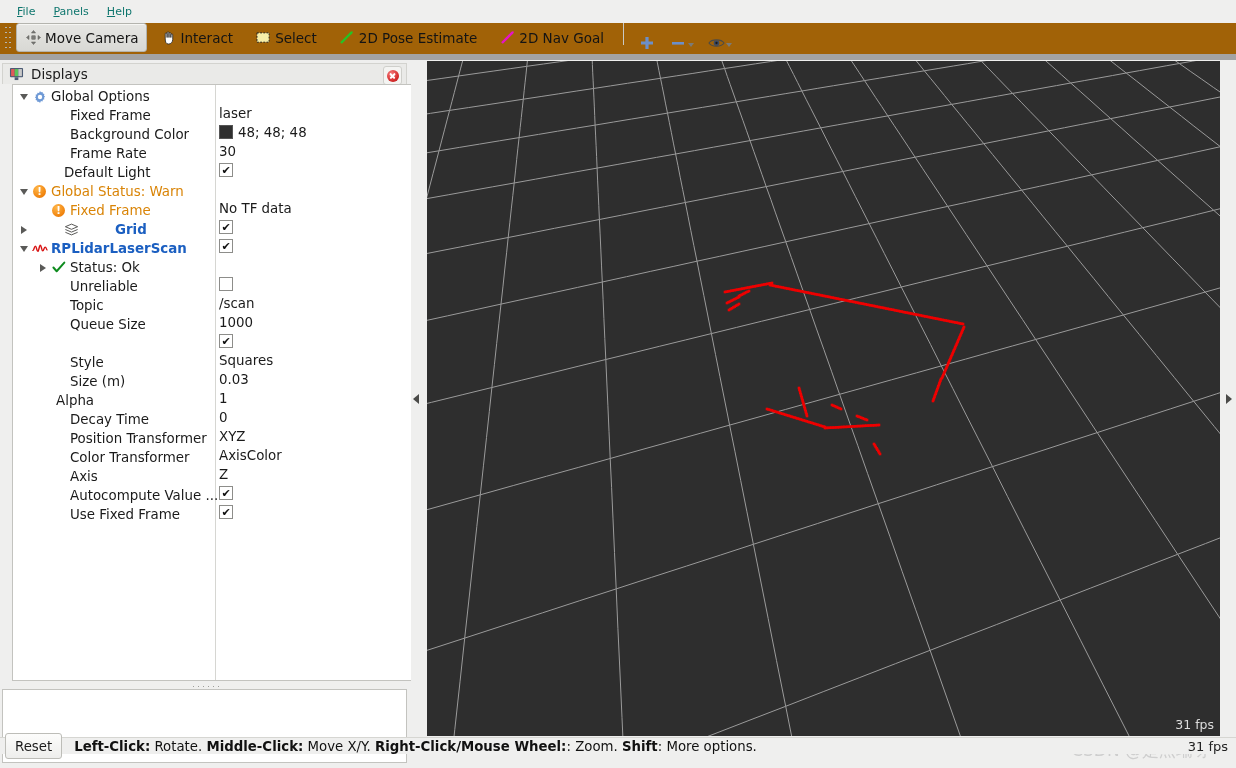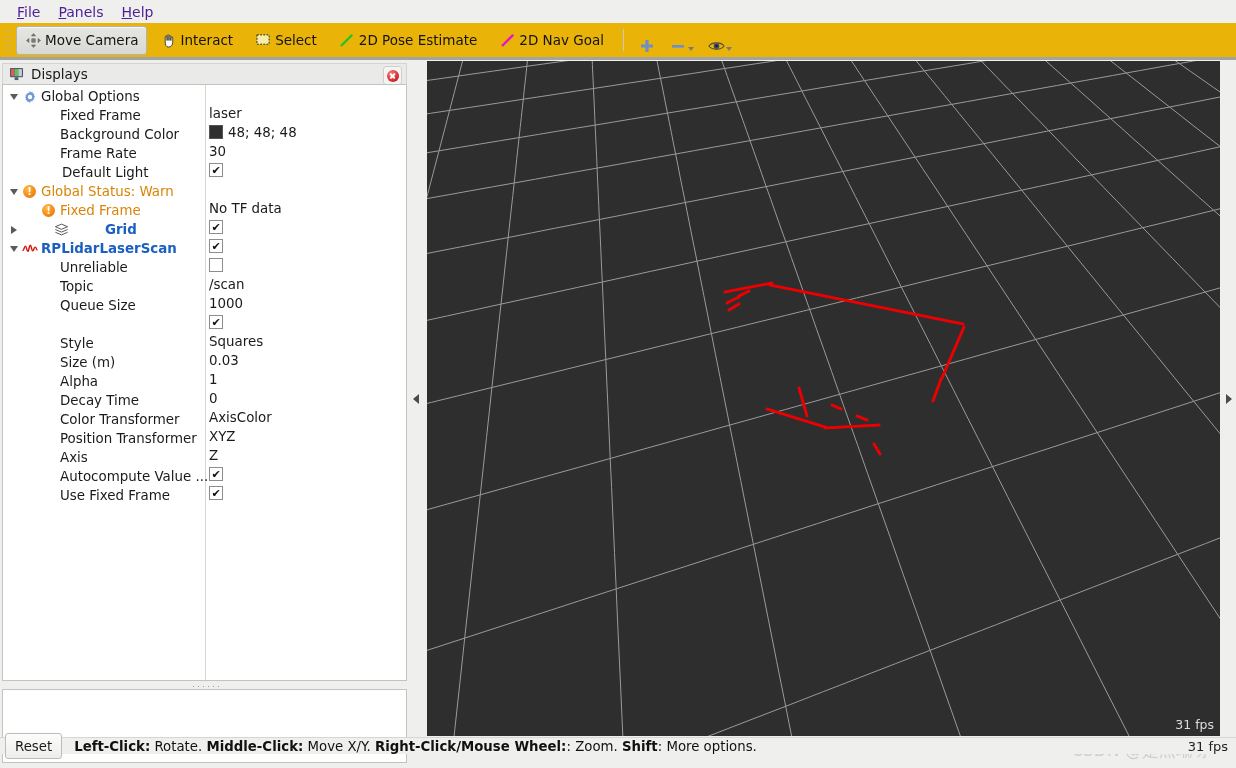--- a/index.html
+++ b/index.html
@@ -15,30 +15,30 @@
   #app { position: relative; width: 1236px; height: 768px; }
 
   
   .menubar {
     position: absolute; left: 0; top: 0; width: 1236px; height: 23px;
     background: #efefee;
     display: flex; align-items: center;
     padding-left: 8px; box-sizing: border-box;
   }
   .menu-item {
-    padding: 2px 9px; font-size: 14px; color: #4c1d95; cursor: default;
+    padding: 2px 9px; font-size: 11px; color: #0f766e; cursor: default;
   }
   .menu-item u { text-decoration: underline; }
 
   
   .toolbar {
     position: absolute; left: 0; top: 23px; width: 1236px; height: 37px;
-    background: #eab308;
-    border-bottom: 3px solid #a3a3a3;
-    display: flex; align-items: center;
+    background: #a16207;
+    border-bottom: 6px solid #a3a3a3;
+    display: flex; align-items: flex-start;
     box-sizing: border-box;
   }
   .tb-grip {
     width: 9px; height: 26px; margin-left: 3px; margin-right: 2px;
     background-image: radial-gradient(#b5b5b0 0.8px, transparent 0.9px);
     background-size: 4px 5px; background-position: 1px 2px;
   }
   .tb-btn {
     display: flex; align-items: center; gap: 3px;
     height: 27px; padding: 0 8px; margin: 0 2px;
@@ -88,21 +88,21 @@
   }
   .close-dot::before, .close-dot::after {
     content: ""; position: absolute; left: 2.5px; top: 5px;
     width: 7px; height: 1.6px; background: #fff; border-radius: 1px;
   }
   .close-dot::before { transform: rotate(45deg); }
   .close-dot::after { transform: rotate(-45deg); }
 
   
   .tree-wrap {
-    position: absolute; left: 2px; top: 23px; width: 405px; height: 597px;
+    position: absolute; left: 12px; top: 23px; width: 405px; height: 597px;
     background: #ffffff; border: 1px solid #c3c3bf; box-sizing: border-box;
     overflow: hidden;
   }
   .col-divider {
     position: absolute; left: 202px; top: 0; width: 1px; height: 100%;
     background: #d6d6d2;
   }
   .trow {
     position: relative; height: 19px; display: flex; align-items: center;
     font-size: 13.4px; white-space: nowrap;
@@ -365,21 +365,21 @@
             <div class="tw-name" style="padding-left: 21px;">
               <span class="arrow-slot"></span>
               <span class="ico"></span>
               <span class="lbl">Frame Rate</span>
             </div>
             <div class="tw-val">
               <span>30</span>
             </div>
           </div>
           <div class="trow">
-            <div class="tw-name" style="padding-left: 23px;">
+            <div class="tw-name" style="padding-left: 15px;">
               <span class="arrow-slot"></span>
               <span class="ico"></span>
               <span class="lbl">Default Light</span>
             </div>
             <div class="tw-val">
               <span class="chk">✔</span>
             </div>
           </div>
           <div class="trow">
             <div class="tw-name" style="padding-left: 2px;">
@@ -435,20 +435,33 @@
                 </svg>
               </span>
               <span class="lbl link">RPLidarLaserScan</span>
             </div>
             <div class="tw-val">
               <span class="chk">✔</span>
             </div>
           </div>
           <div class="trow">
             <div class="tw-name" style="padding-left: 21px;">
+              <span class="arrow-slot">
+                <span class="arrow"></span>
+              </span>
+              <span class="ico">
+                <svg width="14" height="13" viewBox="0 0 15 13">
+                  <path d="M1.5 6.5 L5 10.5 L13.2 1.2" fill="none" stroke="#0d8b1e" stroke-width="2.1" stroke-linecap="round" stroke-linejoin="round"></path>
+                </svg>
+              </span>
+              <span class="lbl">Status: Ok</span>
+            </div>
+          </div>
+          <div class="trow">
+            <div class="tw-name" style="padding-left: 21px;">
               <span class="arrow-slot"></span>
               <span class="ico"></span>
               <span class="lbl">Unreliable</span>
             </div>
             <div class="tw-val">
               <span class="chk"></span>
             </div>
           </div>
           <div class="trow">
             <div class="tw-name" style="padding-left: 21px;">
@@ -489,21 +502,21 @@
             <div class="tw-name" style="padding-left: 21px;">
               <span class="arrow-slot"></span>
               <span class="ico"></span>
               <span class="lbl">Size (m)</span>
             </div>
             <div class="tw-val">
               <span>0.03</span>
             </div>
           </div>
           <div class="trow">
-            <div class="tw-name" style="padding-left: 21px; text-align: center;">
+            <div class="tw-name" style="padding-left: 7px; text-align: center;">
               <span class="arrow-slot"></span>
               <span class="ico"></span>
               <span class="lbl">Alpha</span>
             </div>
             <div class="tw-val">
               <span>1</span>
             </div>
           </div>
           <div class="trow">
             <div class="tw-name" style="padding-left: 21px;">
@@ -512,34 +525,34 @@
               <span class="lbl">Decay Time</span>
             </div>
             <div class="tw-val">
               <span>0</span>
             </div>
           </div>
           <div class="trow">
             <div class="tw-name" style="padding-left: 21px;">
               <span class="arrow-slot"></span>
               <span class="ico"></span>
+              <span class="lbl">Position Transformer</span>
+            </div>
+            <div class="tw-val">
+              <span>XYZ</span>
+            </div>
+          </div>
+          <div class="trow">
+            <div class="tw-name" style="padding-left: 21px;">
+              <span class="arrow-slot"></span>
+              <span class="ico"></span>
               <span class="lbl">Color Transformer</span>
             </div>
             <div class="tw-val">
               <span>AxisColor</span>
-            </div>
-          </div>
-          <div class="trow">
-            <div class="tw-name" style="padding-left: 21px;">
-              <span class="arrow-slot"></span>
-              <span class="ico"></span>
-              <span class="lbl">Position Transformer</span>
-            </div>
-            <div class="tw-val">
-              <span>XYZ</span>
             </div>
           </div>
           <div class="trow">
             <div class="tw-name" style="padding-left: 21px;">
               <span class="arrow-slot"></span>
               <span class="ico"></span>
               <span class="lbl">Axis</span>
             </div>
             <div class="tw-val">
               <span>Z</span>

